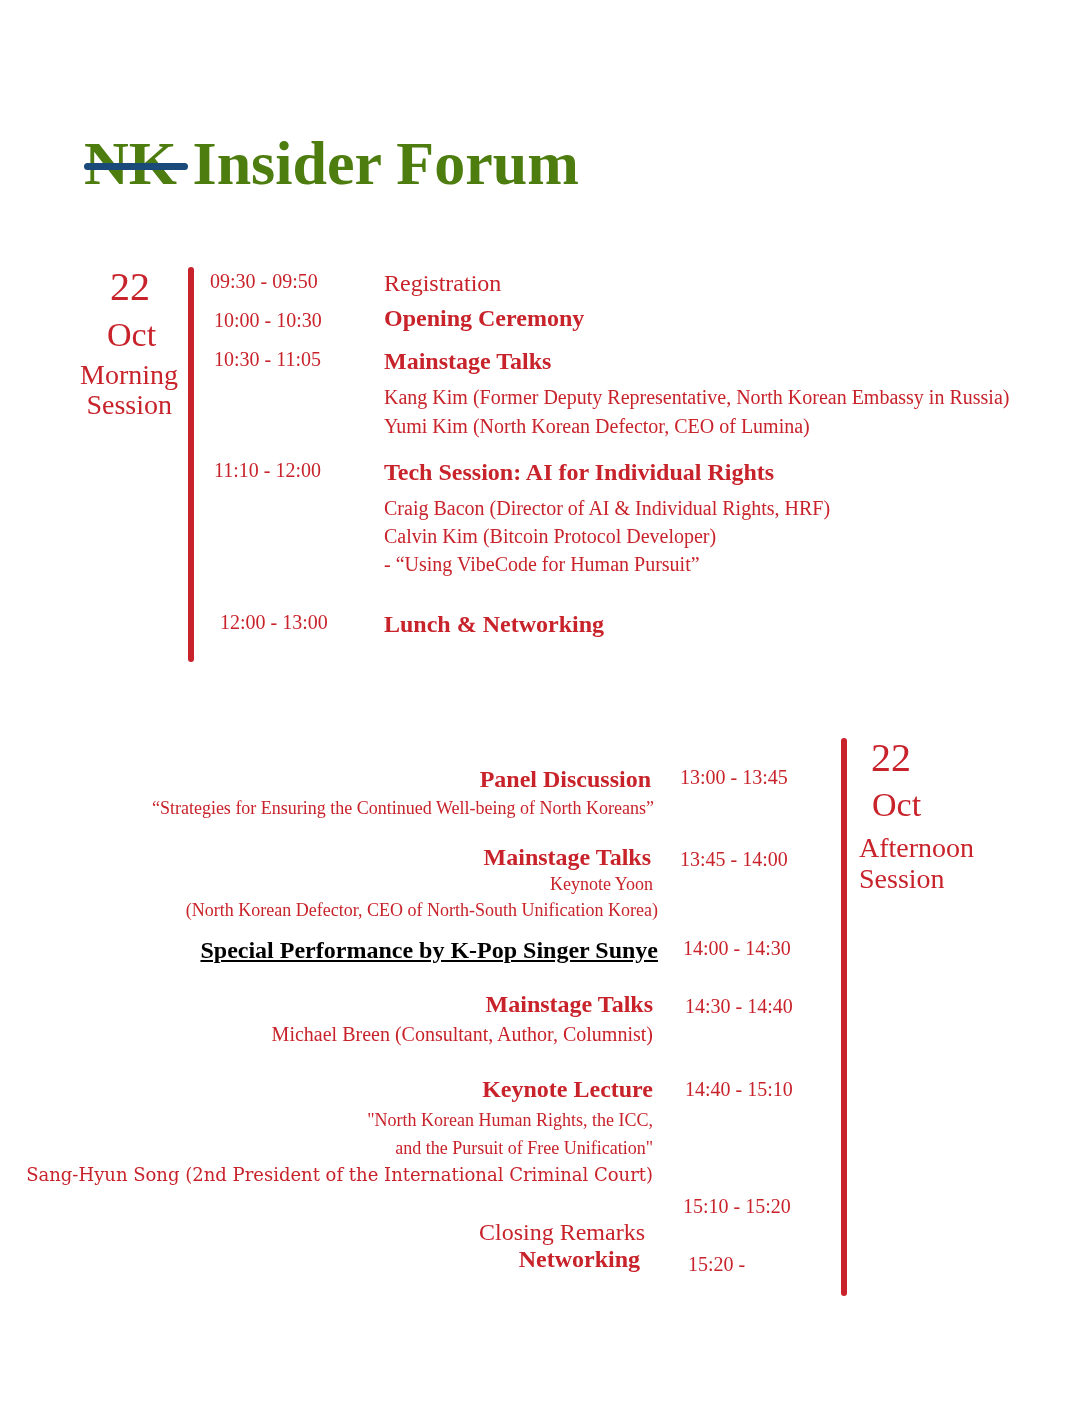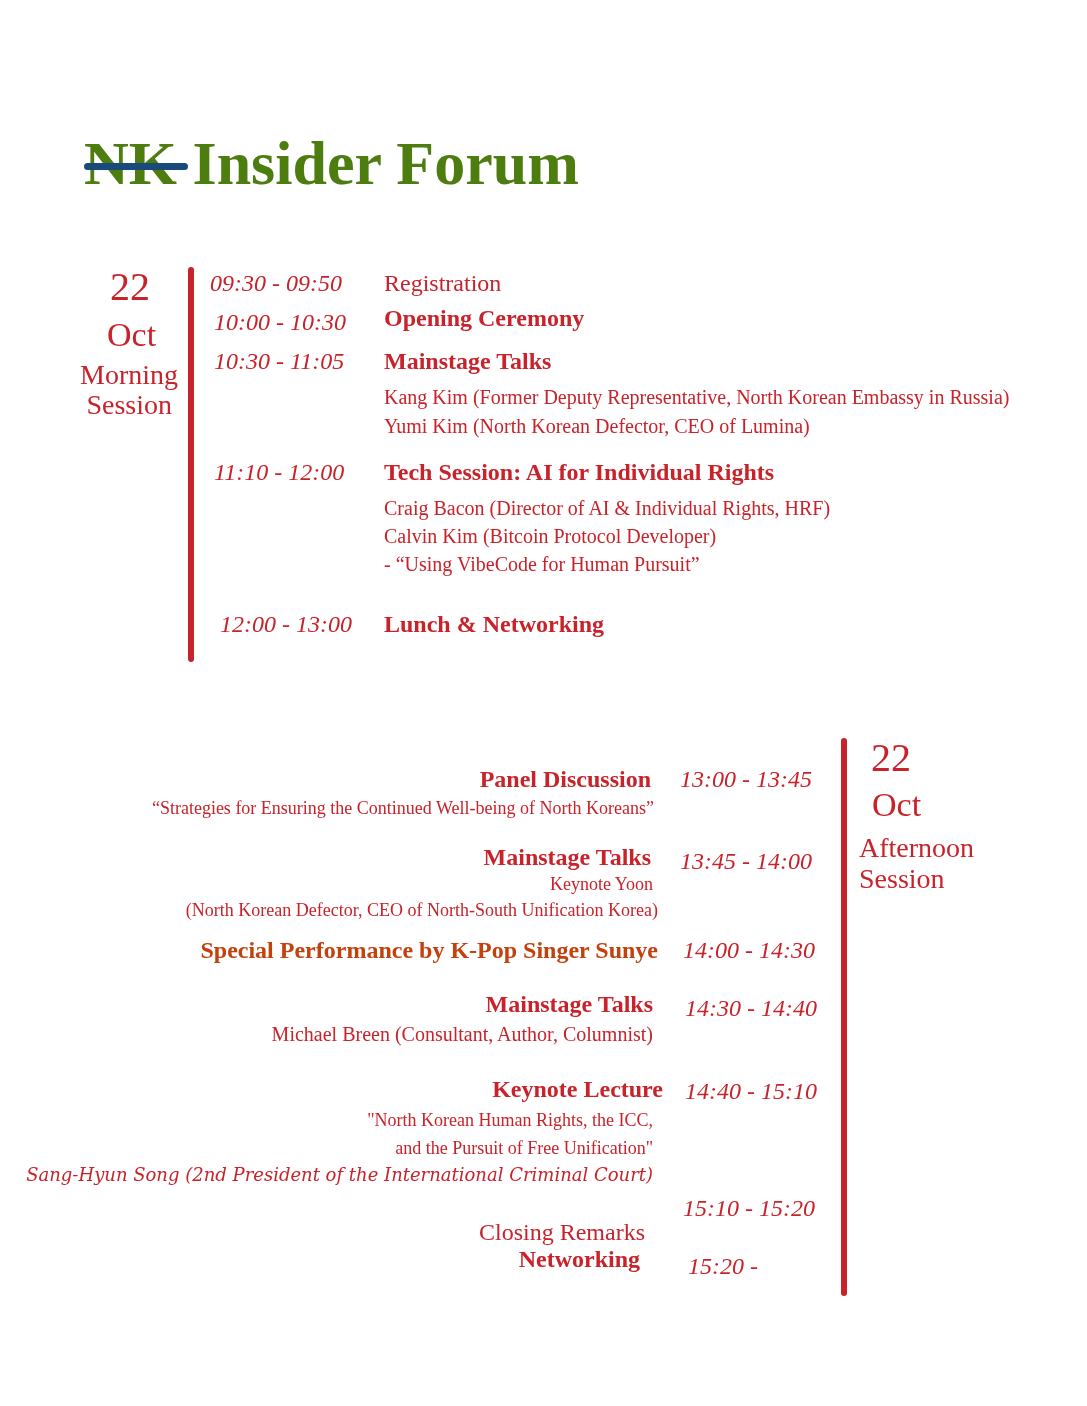--- a/index.html
+++ b/index.html
@@ -5,28 +5,28 @@
     html, body { margin: 0; padding: 0; background: #ffffff; }
     body { width: 1087px; height: 1406px; position: relative; overflow: hidden;
            font-family: "Liberation Serif", "DejaVu Serif", serif; color: #c8222a; }
     .abs { position: absolute; white-space: nowrap; }
     .title { left: 84px; top: 88px; font-size: 62px; font-weight: bold; line-height: 1; color: #4d7c0f; margin-top: 44px; }
     .underline { left: 84px; top: 163px; width: 104px; height: 7px; border-radius: 4px; background: #1a4a7a; }
     .vbar { width: 6px; border-radius: 3px; background: #c8222a; }
     .day { font-size: 40px; line-height: 1; }
     .mon { font-size: 34px; line-height: 1; }
     .sess { font-size: 28px; line-height: 30px; }
-    .time { font-size: 24px; line-height: 1; font-style: italic; }
+    .time { font-size: 20px; line-height: 1; }
     .ev { font-size: 24px; line-height: 1; }
     .ev-b { font-size: 24px; font-weight: bold; line-height: 1; }
     .sub { font-size: 20px; line-height: 1; }
     .sub-s { font-size: 18px; line-height: 1; }
     .right { text-align: right; }
-    .black { color: #c2410c; }
-    .italic { font-style: italic; font-family: "DejaVu Serif", serif; font-size: 18px; font-weight: normal; }
+    .black { color: #000000; text-decoration: underline; }
+    .italic { font-family: "DejaVu Serif", serif; font-size: 18px; font-weight: normal; }
   </style>
 </head>
 <body>
 
 <div class="abs title">NK Insider Forum</div>
 <div class="abs underline"></div>
 
 <div>
   <div class="abs day" style="left:110px; top:267px;">22</div>
   <div class="abs mon" style="left:107px; top:318px;">Oct</div>
@@ -82,21 +82,21 @@
   <div>
     <div class="abs ev-b right black" style="right:429px; top:938px;">Special Performance by K-Pop Singer Sunye</div>
     <div class="abs time" style="left:683px; top:938px;">14:00 - 14:30</div>
   </div>
   <div>
     <div class="abs ev-b right" style="right:434px; top:992px;">Mainstage Talks</div>
     <div class="abs time" style="left:685px; top:996px;">14:30 - 14:40</div>
     <div class="abs sub right" style="right:434px; top:1024px;">Michael Breen (Consultant, Author, Columnist)</div>
   </div>
   <div>
-    <div class="abs ev-b right" style="right:424px; top:1077px;">Keynote Lecture</div>
+    <div class="abs ev-b right" style="right:434px; top:1077px;">Keynote Lecture</div>
     <div class="abs time" style="left:685px; top:1079px;">14:40 - 15:10</div>
     <div class="abs sub-s right" style="right:434px; top:1111px;">"North Korean Human Rights, the ICC,</div>
     <div class="abs sub-s right" style="right:434px; top:1139px;">and the Pursuit of Free Unification"</div>
     <div class="abs italic right" style="right:434px; top:1164px;">Sang-Hyun Song (2nd President of the International Criminal Court)</div>
   </div>
   <div>
     <div class="abs ev right" style="right:442px; top:1196px;margin-top:24px;">Closing Remarks</div>
     <div class="abs time" style="left:683px; top:1196px;">15:10 - 15:20</div>
   </div>
   <div>

